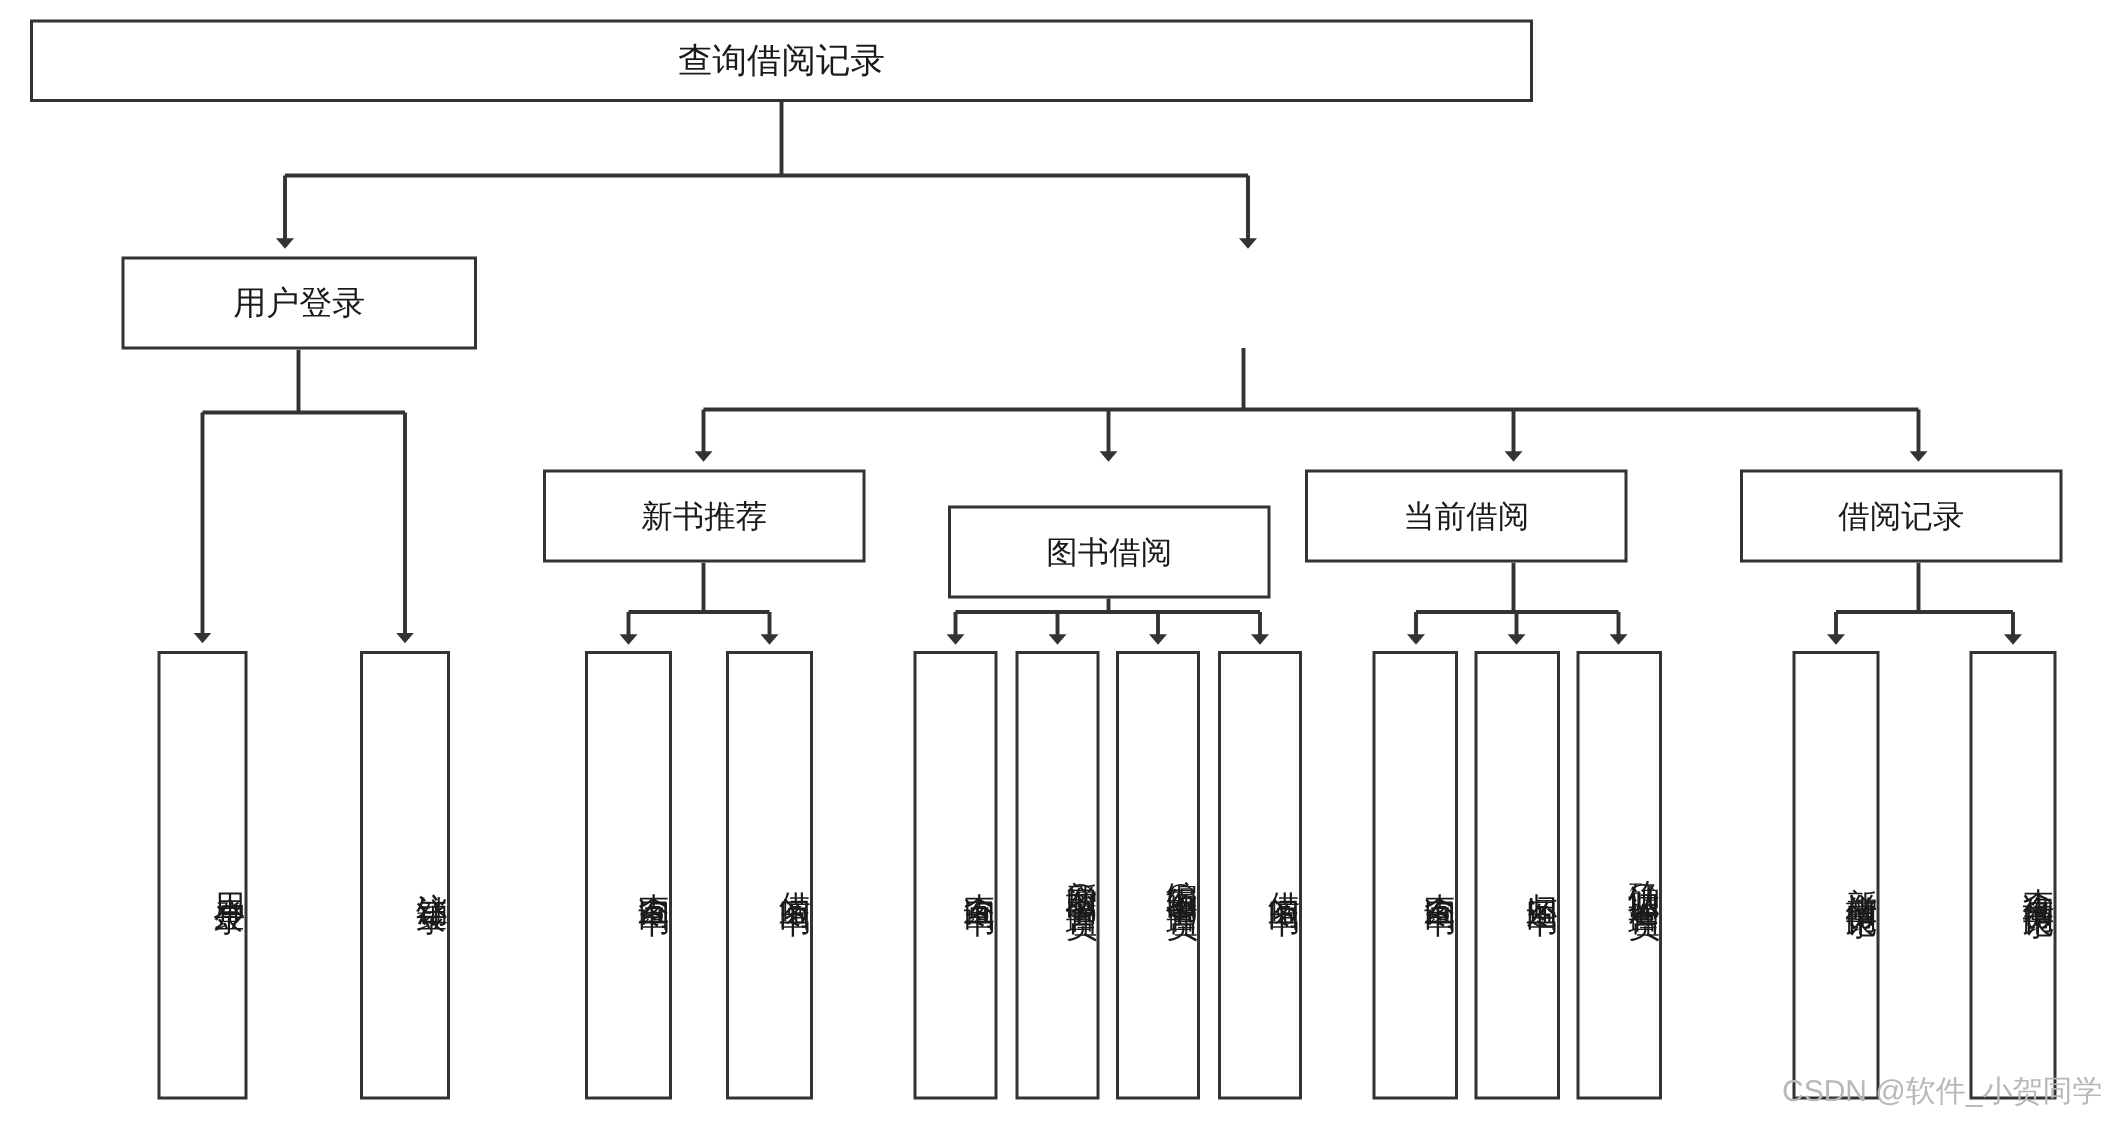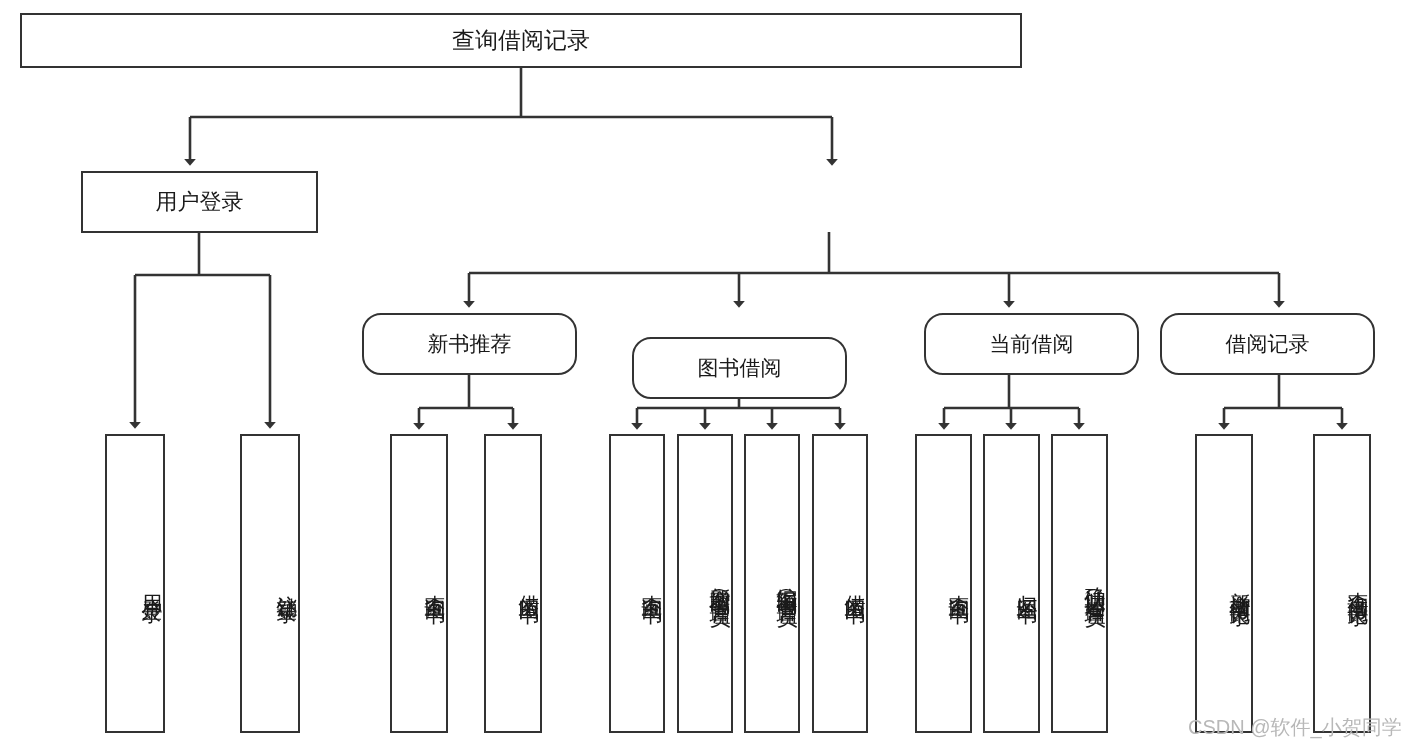--- a/index.html
+++ b/index.html
@@ -36,21 +36,20 @@
     z-index: 2;
   }
   .node.root {
     font-size: 23px;
   }
   .node.lvl2 {
     font-size: 22px;
   }
   .node.lvl3 {
     font-size: 21px;
-    border-radius: 19px;
   }
   .node.leaf {
     font-size: 21px;
     writing-mode: vertical-rl;
     text-orientation: upright;
     letter-spacing: 3px;
     padding: 10px 0;
     align-items: flex-start;
     justify-content: center;
     line-height: 1.0;
@@ -132,21 +131,21 @@
   <div class="node lvl2" style="left:81px; top:171px; width:237px; height:62px;">
     <span>用户登录</span>
   </div>
 
   <div class="node lvl3" style="left:362px; top:313px; width:215px; height:62px;">
     <span>新书推荐</span>
   </div>
   <div class="node lvl3" style="left:632px; top:313px; width:215px; height:62px;margin-top:24px;">
     <span>图书借阅</span>
   </div>
-  <div class="node lvl3" style="left:924px; top:313px; width:215px; height:62px;">
+  <div class="node lvl3" style="left:870px; top:313px; width:215px; height:62px;">
     <span>当前借阅</span>
   </div>
   <div class="node lvl3" style="left:1160px; top:313px; width:215px; height:62px;">
     <span>借阅记录</span>
   </div>
 
   <div class="node leaf" style="left:105px; top:434px; width:60px; height:299px;">
     <span class="vtext">用户登录</span>
   </div>
   <div class="node leaf" style="left:240px; top:434px; width:60px; height:299px;">

